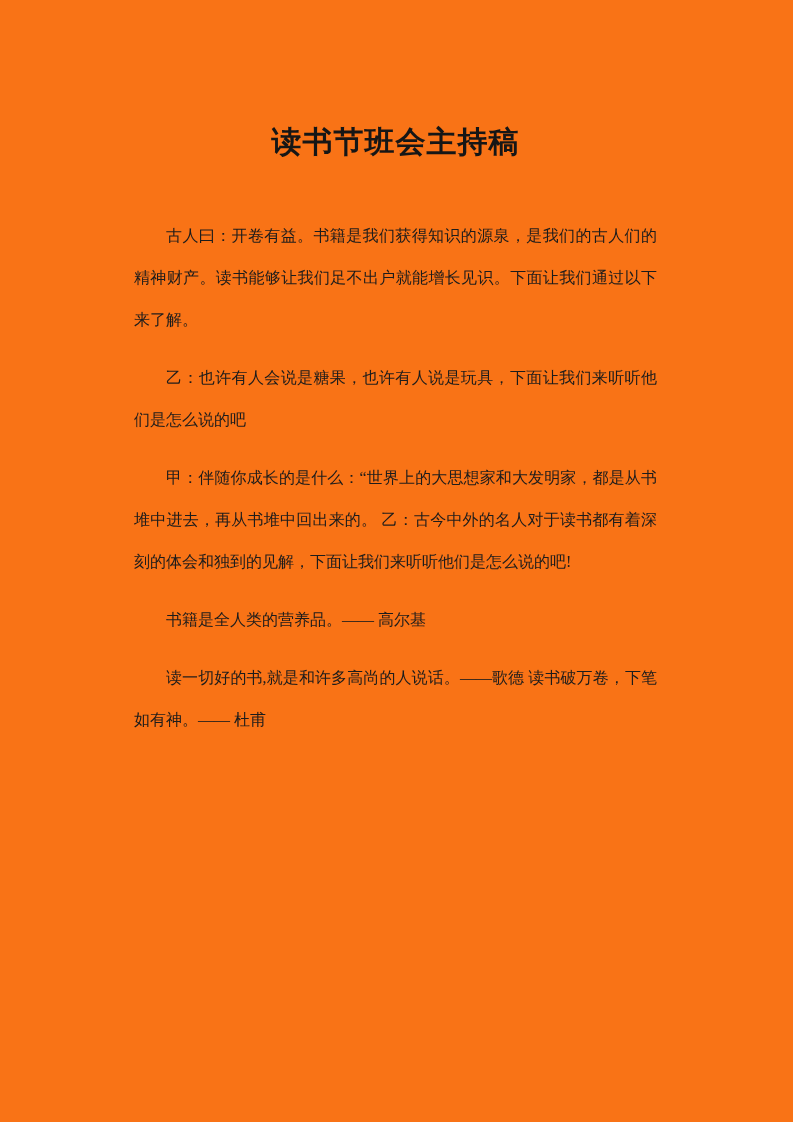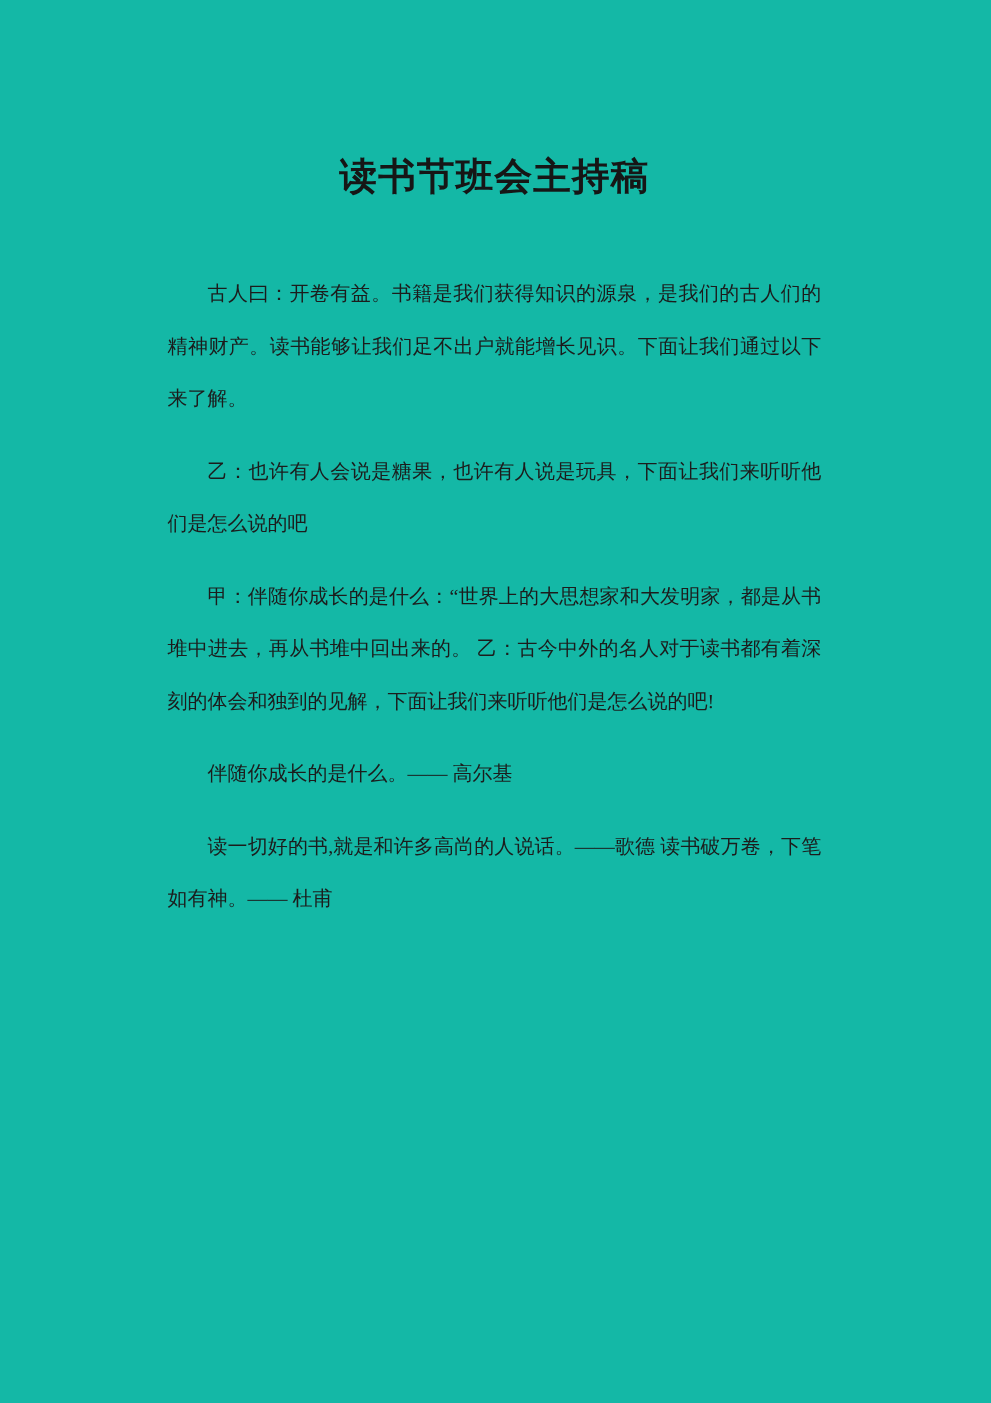--- a/index.html
+++ b/index.html
@@ -11,21 +11,21 @@
     width: 793px;
     height: 1122px;
     overflow: hidden;
     font-family: "Liberation Serif", "DejaVu Serif", serif;
     color: #1c1c1c;
   }
   .page {
     position: relative;
     width: 793px;
     height: 1122px;
-    background: #14b8a6;
+    background: #f97316;
     box-sizing: border-box;
     padding: 121px 120px 0 118px;
   }
   .doc-title {
     margin: 0;
     font-size: 30px;
     line-height: 41px;
     font-weight: 700;
     text-align: center;
     letter-spacing: 1px;
@@ -47,16 +47,16 @@
 </style>
 </head>
 <body>
 
 <div class="page">
   <h1 class="doc-title">读书节班会主持稿</h1>
   <div class="doc-body">
     <p>古人曰：开卷有益。书籍是我们获得知识的源泉，是我们的古人们的精神财产。读书能够让我们足不出户就能增长见识。下面让我们通过以下来了解。</p>
     <p>乙：也许有人会说是糖果，也许有人说是玩具，下面让我们来听听他们是怎么说的吧</p>
     <p>甲：伴随你成长的是什么：“世界上的大思想家和大发明家，都是从书堆中进去，再从书堆中回出来的。 乙：古今中外的名人对于读书都有着深刻的体会和独到的见解，下面让我们来听听他们是怎么说的吧!</p>
-    <p>伴随你成长的是什么。—— 高尔基</p>
+    <p>书籍是全人类的营养品。—— 高尔基</p>
     <p>读一切好的书,就是和许多高尚的人说话。——歌德 读书破万卷，下笔如有神。—— 杜甫</p>
   </div>
 </div>
 
 </body></html>

